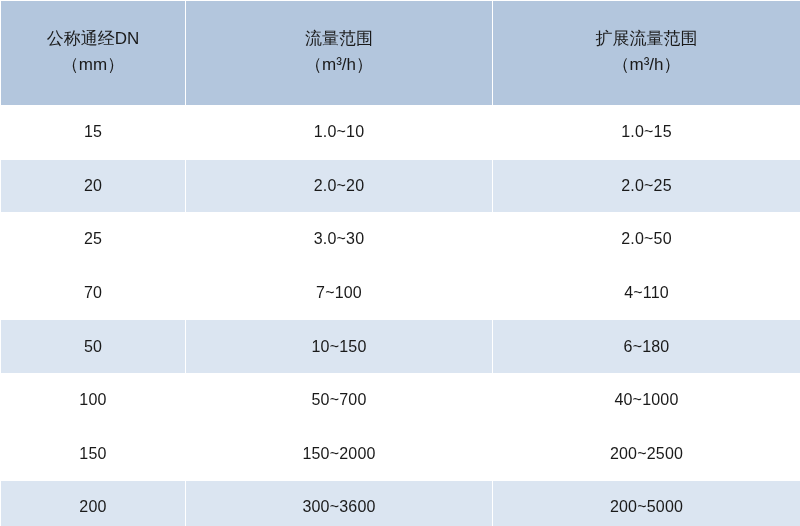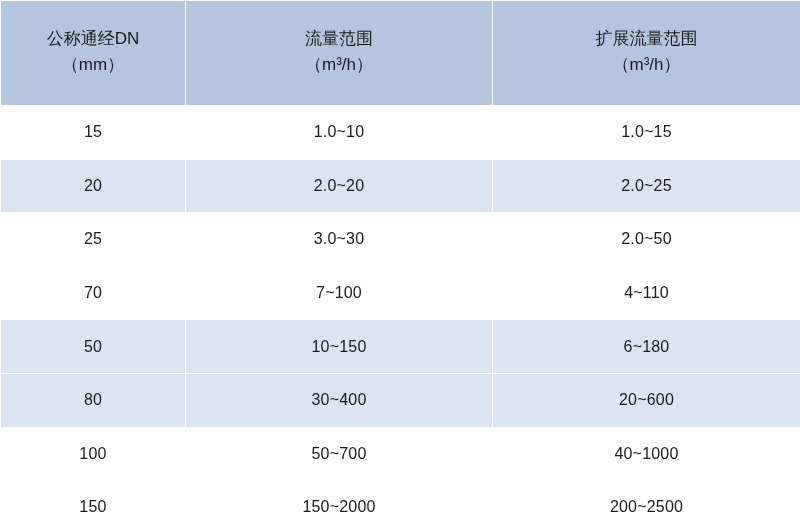--- a/index.html
+++ b/index.html
@@ -114,25 +114,20 @@
         <tr class="odd">
           <td>70</td>
           <td>7~100</td>
           <td>4~110</td>
         </tr>
         <tr class="even">
           <td>50</td>
           <td>10~150</td>
           <td>6~180</td>
         </tr>
-        <tr class="even">
-          <td>80</td>
-          <td>30~400</td>
-          <td>20~600</td>
-        </tr>
         <tr class="odd">
           <td>100</td>
           <td>50~700</td>
           <td>40~1000</td>
         </tr>
         <tr class="odd">
           <td>150</td>
           <td>150~2000</td>
           <td>200~2500</td>
         </tr>

